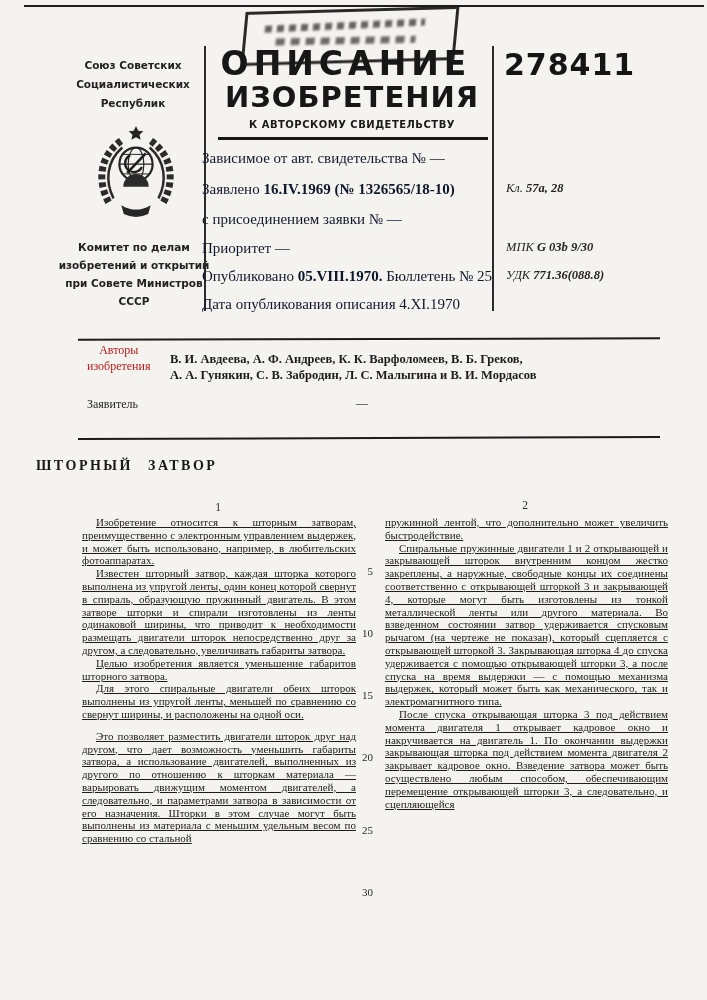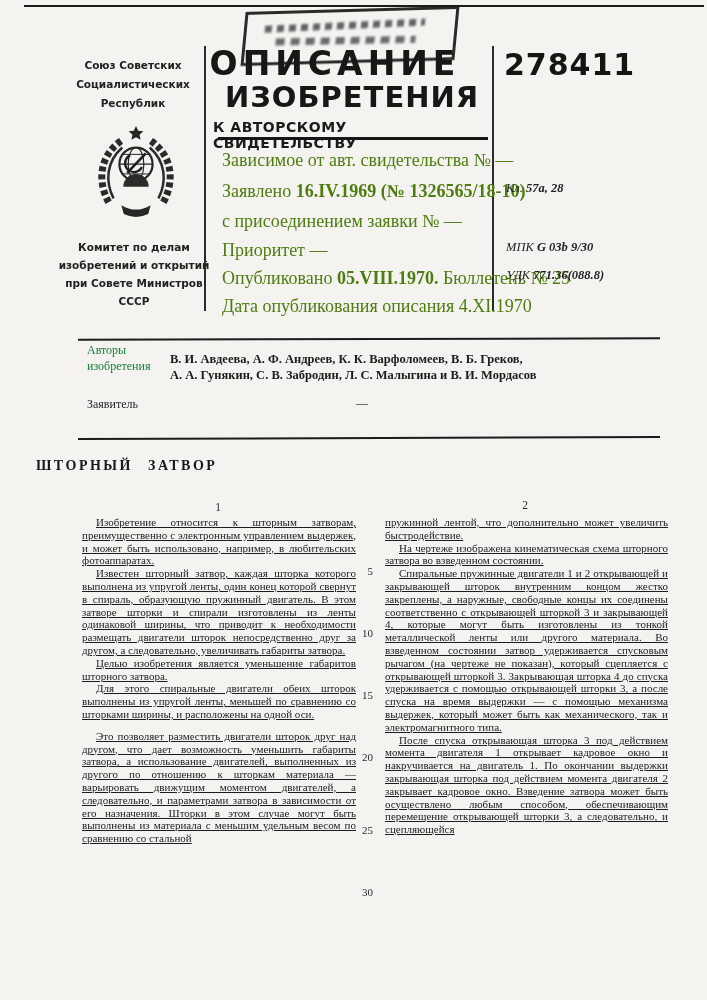--- a/index.html
+++ b/index.html
@@ -34,37 +34,37 @@
     font-family:"DejaVu Sans", sans-serif;font-weight:bold;font-size:10.5px;line-height:19px;color:#222;
   }
   .union span{display:block;}
   .emblem{position:absolute;left:92px;top:124px;}
   .committee{
     position:absolute;left:53px;top:238px;width:162px;text-align:center;
     font-family:"DejaVu Sans", sans-serif;font-weight:bold;font-size:10.5px;line-height:18px;color:#222;
   }
   .committee span{display:block;}
   
-  .doc-title1{position:absolute;left:196px;top:44px;width:278px;text-align:center;
+  .doc-title1{position:absolute;left:207px;top:44px;width:278px;text-align:center;
     font-family:"DejaVu Sans", sans-serif;font-weight:bold;font-size:33px;letter-spacing:5px;color:#171717;}
   .doc-title2{position:absolute;left:213px;top:80px;width:278px;text-align:center;
     font-family:"DejaVu Sans", sans-serif;font-weight:bold;font-size:29px;letter-spacing:1px;color:#171717;}
-  .doc-subtitle{position:absolute;left:213px;top:119px;width:278px;
-    font-family:"DejaVu Sans", sans-serif;font-weight:bold;font-size:14px;letter-spacing:.5px;color:#1a1a1a;}
+  .doc-subtitle{position:absolute;left:213px;top:119px;width:278px;text-align:center;
+    font-family:"DejaVu Sans", sans-serif;font-weight:bold;font-size:10px;letter-spacing:.5px;color:#1a1a1a;}
   .title-underline{position:absolute;left:218px;top:137px;width:270px;height:3px;background:#161616;}
   .pub-number{position:absolute;left:504px;top:47px;
     font-family:"DejaVu Sans", sans-serif;font-weight:bold;font-size:30px;letter-spacing:1px;color:#151515;}
   
-  .biblio-row{position:absolute;left:222px;width:272px;font-size:18px;white-space:nowrap;color:#4d7c0f;}
+  .biblio-row{position:absolute;left:202px;width:272px;font-size:15px;white-space:nowrap;color:#0f172a;}
   .b0{top:150px;} .b1{top:181px;} .b2{top:211px;} .b3{top:240px;} .b4{top:268px;} .b5{top:296px;}
   .biblio-row .bold, .class-row .bold{font-weight:bold;}
   .class-row{position:absolute;left:506px;font-size:12.5px;white-space:nowrap;color:#222;font-style:italic;}
   .c0{top:181px;} .c1{top:240px;} .c2{top:268px;}
   
-  .authors-label{position:absolute;left:87px;top:343px;font-size:12px;line-height:15.5px;color:#15803d;}
+  .authors-label{position:absolute;left:87px;top:343px;font-size:12px;line-height:15.5px;color:#b91c1c;text-align:center;}
   .authors-label span{display:block;}
   .authors-names{position:absolute;left:170px;top:351px;width:430px;
     font-weight:bold;font-size:12.5px;line-height:16px;color:#1b1b1b;}
   .authors-names span{display:block;}
   .applicant-label{position:absolute;left:87px;top:397px;font-size:12px;color:#262626;text-align:right;}
   .applicant-value{position:absolute;left:350px;top:396px;width:24px;text-align:center;font-size:12px;color:#262626;}
   
   .invention-title{position:absolute;left:36px;top:458px;width:668px;text-align:left;
     font-weight:bold;font-size:14px;letter-spacing:2.5px;word-spacing:9px;color:#181818;}
   
@@ -195,27 +195,26 @@
 
   <div class="invention-title">ШТОРНЫЙ ЗАТВОР</div>
 
   <div class="col-num col-num-1">1</div>
   <div class="col-num col-num-2">2</div>
 
   <div class="col col-1">
     <p>Изобретение относится к шторным затворам, преимущественно с электронным управлением выдержек, и может быть использовано, например, в любительских фотоаппаратах.</p>
     <p>Известен шторный затвор, каждая шторка которого выполнена из упругой ленты, один конец которой свернут в спираль, образующую пружинный двигатель. В этом затворе шторки и спирали изготовлены из ленты одинаковой ширины, что приводит к необходимости размещать двигатели шторок непосредственно друг за другом, а следовательно, увеличивать габариты затвора.</p>
     <p>Целью изобретения является уменьшение габаритов шторного затвора.</p>
-    <p>Для этого спиральные двигатели обеих шторок выполнены из упругой ленты, меньшей по сравнению со шторками ширины, и расположены на одной оси.</p>
+    <p>Для этого спиральные двигатели обеих шторок выполнены из упругой ленты, меньшей по сравнению со свернут ширины, и расположены на одной оси.</p>
     <p class="gap-before">Это позволяет разместить двигатели шторок друг над другом, что дает возможность уменьшить габариты затвора, а использование двигателей, выполненных из другого по отношению к шторкам материала — варьировать движущим моментом двигателей, а следовательно, и параметрами затвора в зависимости от его назначения. Шторки в этом случае могут быть выполнены из материала с меньшим удельным весом по сравнению со стальной</p>
   </div>
 
   <div class="col col-2">
     <p class="no-indent">пружинной лентой, что дополнительно может увеличить быстродействие.</p>
-    <p>На чертеже изображена кинематическая схема шторного затвора во взведенном состоянии.</p>
     <p>Спиральные пружинные двигатели 1 и 2 открывающей и закрывающей шторок внутренним концом жестко закреплены, а наружные, свободные концы их соединены соответственно с открывающей шторкой 3 и закрывающей 4, которые могут быть изготовлены из тонкой металлической ленты или другого материала. Во взведенном состоянии затвор удерживается спусковым рычагом (на чертеже не показан), который сцепляется с открывающей шторкой 3. Закрывающая шторка 4 до спуска удерживается с помощью открывающей шторки 3, а после спуска на время выдержки — с помощью механизма выдержек, который может быть как механического, так и электромагнитного типа.</p>
     <p>После спуска открывающая шторка 3 под действием момента двигателя 1 открывает кадровое окно и накручивается на двигатель 1. По окончании выдержки закрывающая шторка под действием момента двигателя 2 закрывает кадровое окно. Взведение затвора может быть осуществлено любым способом, обеспечивающим перемещение открывающей шторки 3, а следовательно, и сцепляющейся</p>
   </div>
 
   <div class="gutter-num g0">5</div>
   <div class="gutter-num g1">10</div>
   <div class="gutter-num g2">15</div>
   <div class="gutter-num g3">20</div>
   <div class="gutter-num g4">25</div>
   <div class="gutter-num g5">30</div>

